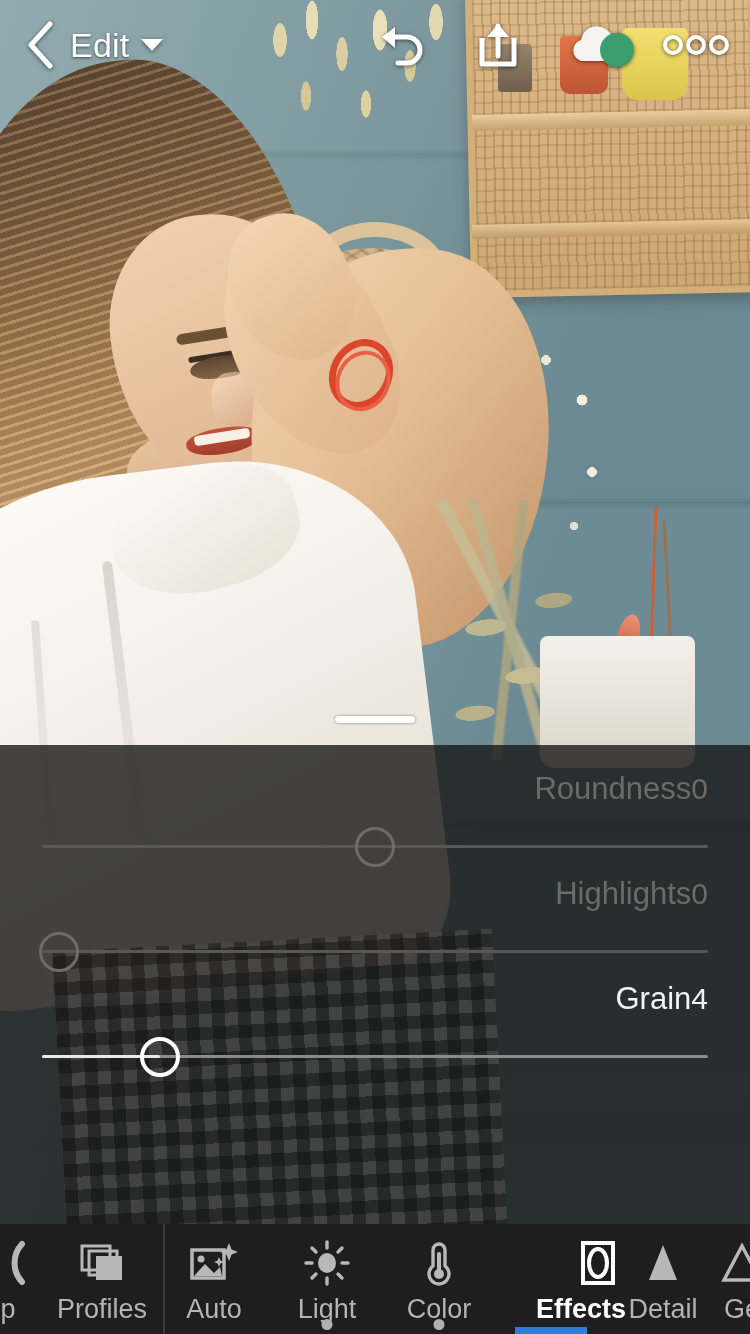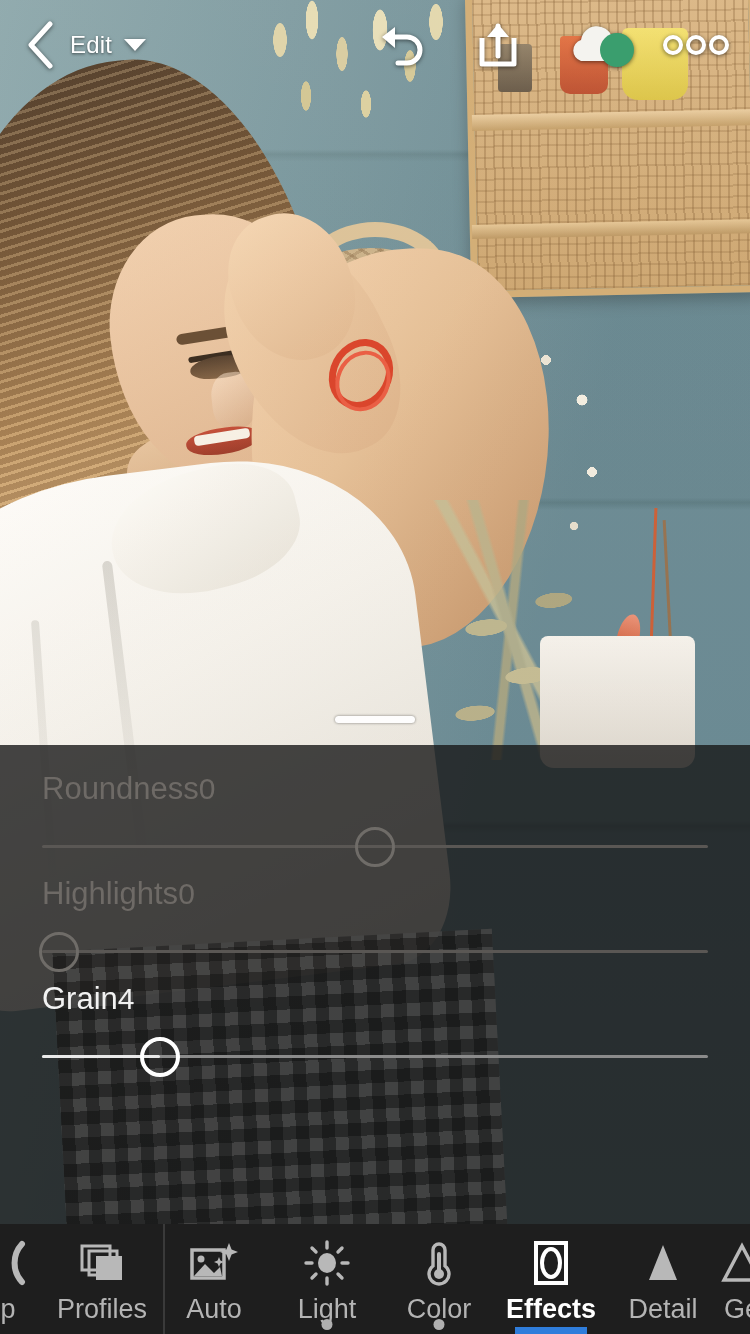--- a/index.html
+++ b/index.html
@@ -319,21 +319,21 @@
   .tb-icon {
     display:flex; align-items:center; justify-content:center;
     filter:drop-shadow(0 1px 2px rgba(0,0,0,.55));
   }
   #backBtn { width:44px; height:56px; }
   #editTitleWrap {
     display:flex; align-items:center; gap:12px;
     margin-left:8px;
   }
   #editTitle {
-    color:#fff; font-size:24px; letter-spacing:.2px;
+    color:#fff; font-size:34px; letter-spacing:.2px;
     text-shadow:0 1px 3px rgba(0,0,0,.6);
   }
   .caret-dn {
     width:0;height:0;
     border-left:11px solid transparent;
     border-right:11px solid transparent;
     border-top:12px solid #fff;
     filter:drop-shadow(0 1px 2px rgba(0,0,0,.5));
   }
   .tb-spacer { flex:1; }
@@ -358,21 +358,21 @@
   
   #panel {
     position:absolute; left:0; top:745px;
     width:750px; height:499px;
     background:rgba(24,24,24,.80);
     z-index:30;
     padding-top:18px;
   }
   .slider-row { height:105px; position:relative; }
   .sl-head {
-    display:flex; justify-content:flex-start; align-items:center;
+    display:flex; justify-content:flex-end; align-items:center;
     padding:0 42px; height:52px;
   }
   .sl-label { font-size:31px; }
   .sl-value { font-size:30px; }
   .slider-row.active .sl-label,
   .slider-row.active .sl-value { color:#f2f2f2; }
   .slider-row.dim .sl-label,
   .slider-row.dim .sl-value { color:#6e6a66; }
 
   .sl-track-wrap {
@@ -628,21 +628,21 @@
         <div class="nav-ico">
           <svg width="52" height="46" viewBox="0 0 52 46">
             <path d="M26 4 a6 6 0 0 1 6 6 v16 a10 10 0 1 1 -12 0 V10 a6 6 0 0 1 6 -6 Z" fill="none" stroke="#b8b8b8" stroke-width="3.4"></path>
             <path d="M26 14 v16" stroke="#b8b8b8" stroke-width="4" stroke-linecap="round"></path>
             <circle cx="26" cy="34" r="5" fill="#b8b8b8"></circle>
           </svg>
         </div>
         <div class="nav-lbl">Color</div>
         <div class="nav-dot"></div>
       </div>
-      <div class="nav-item active" style="position: absolute; left: 551px; transform: translateX(-50%); width: 150px;">
+      <div class="nav-item active" style="position: absolute; left: 551px; transform: translateX(-50%); width: 150px; align-items: flex-end;">
         <div class="nav-ico">
           <svg width="52" height="46" viewBox="0 0 52 46">
             <rect x="11" y="3" width="30" height="40" fill="none" stroke="#ffffff" stroke-width="4"></rect>
             <ellipse cx="26" cy="23" rx="9" ry="14" fill="none" stroke="#ffffff" stroke-width="4"></ellipse>
           </svg>
         </div>
         <div class="nav-lbl">Effects</div>
         <div class="nav-underline" style="background: rgb(47, 125, 219);"></div>
       </div>
       <div class="nav-item" style="position: absolute; left: 663px; transform: translateX(-50%); width: 150px;">

